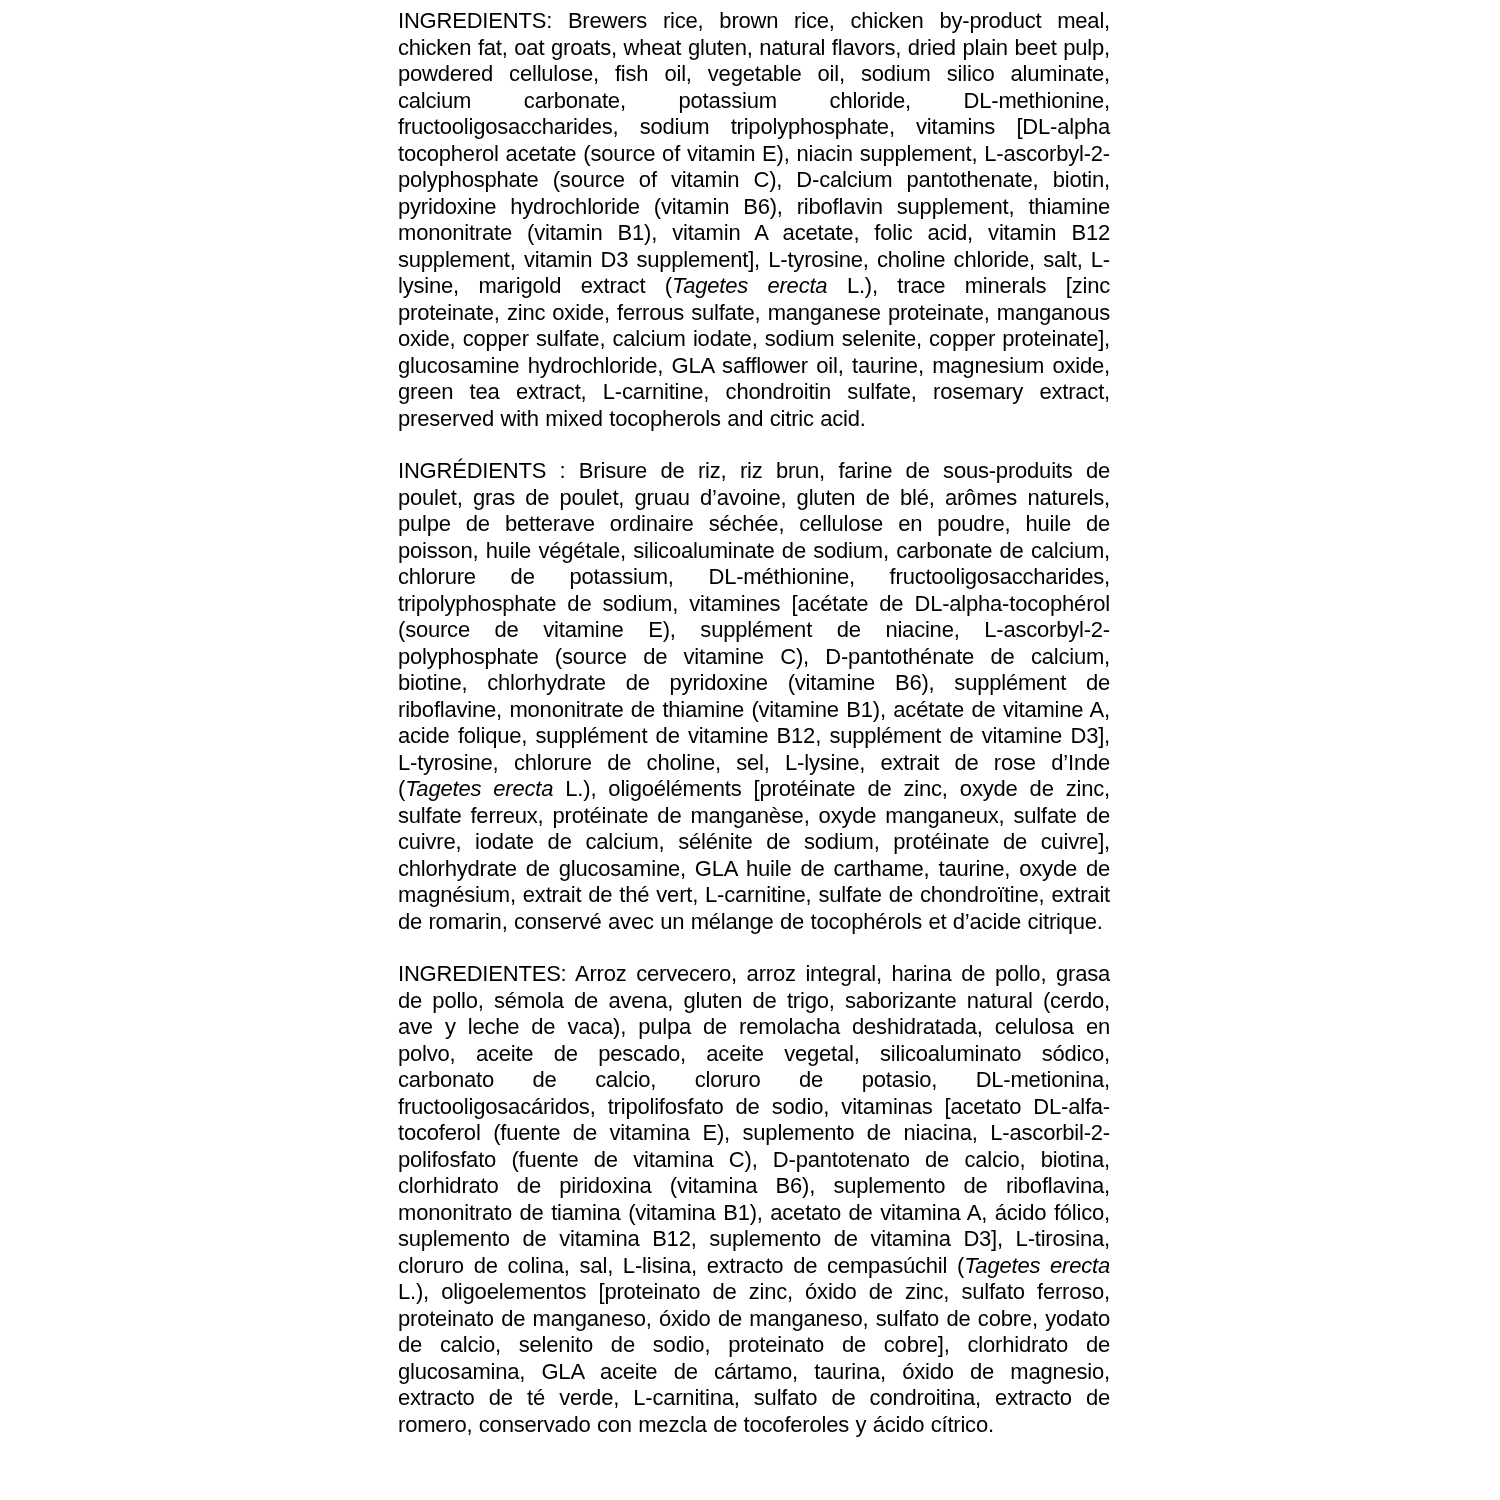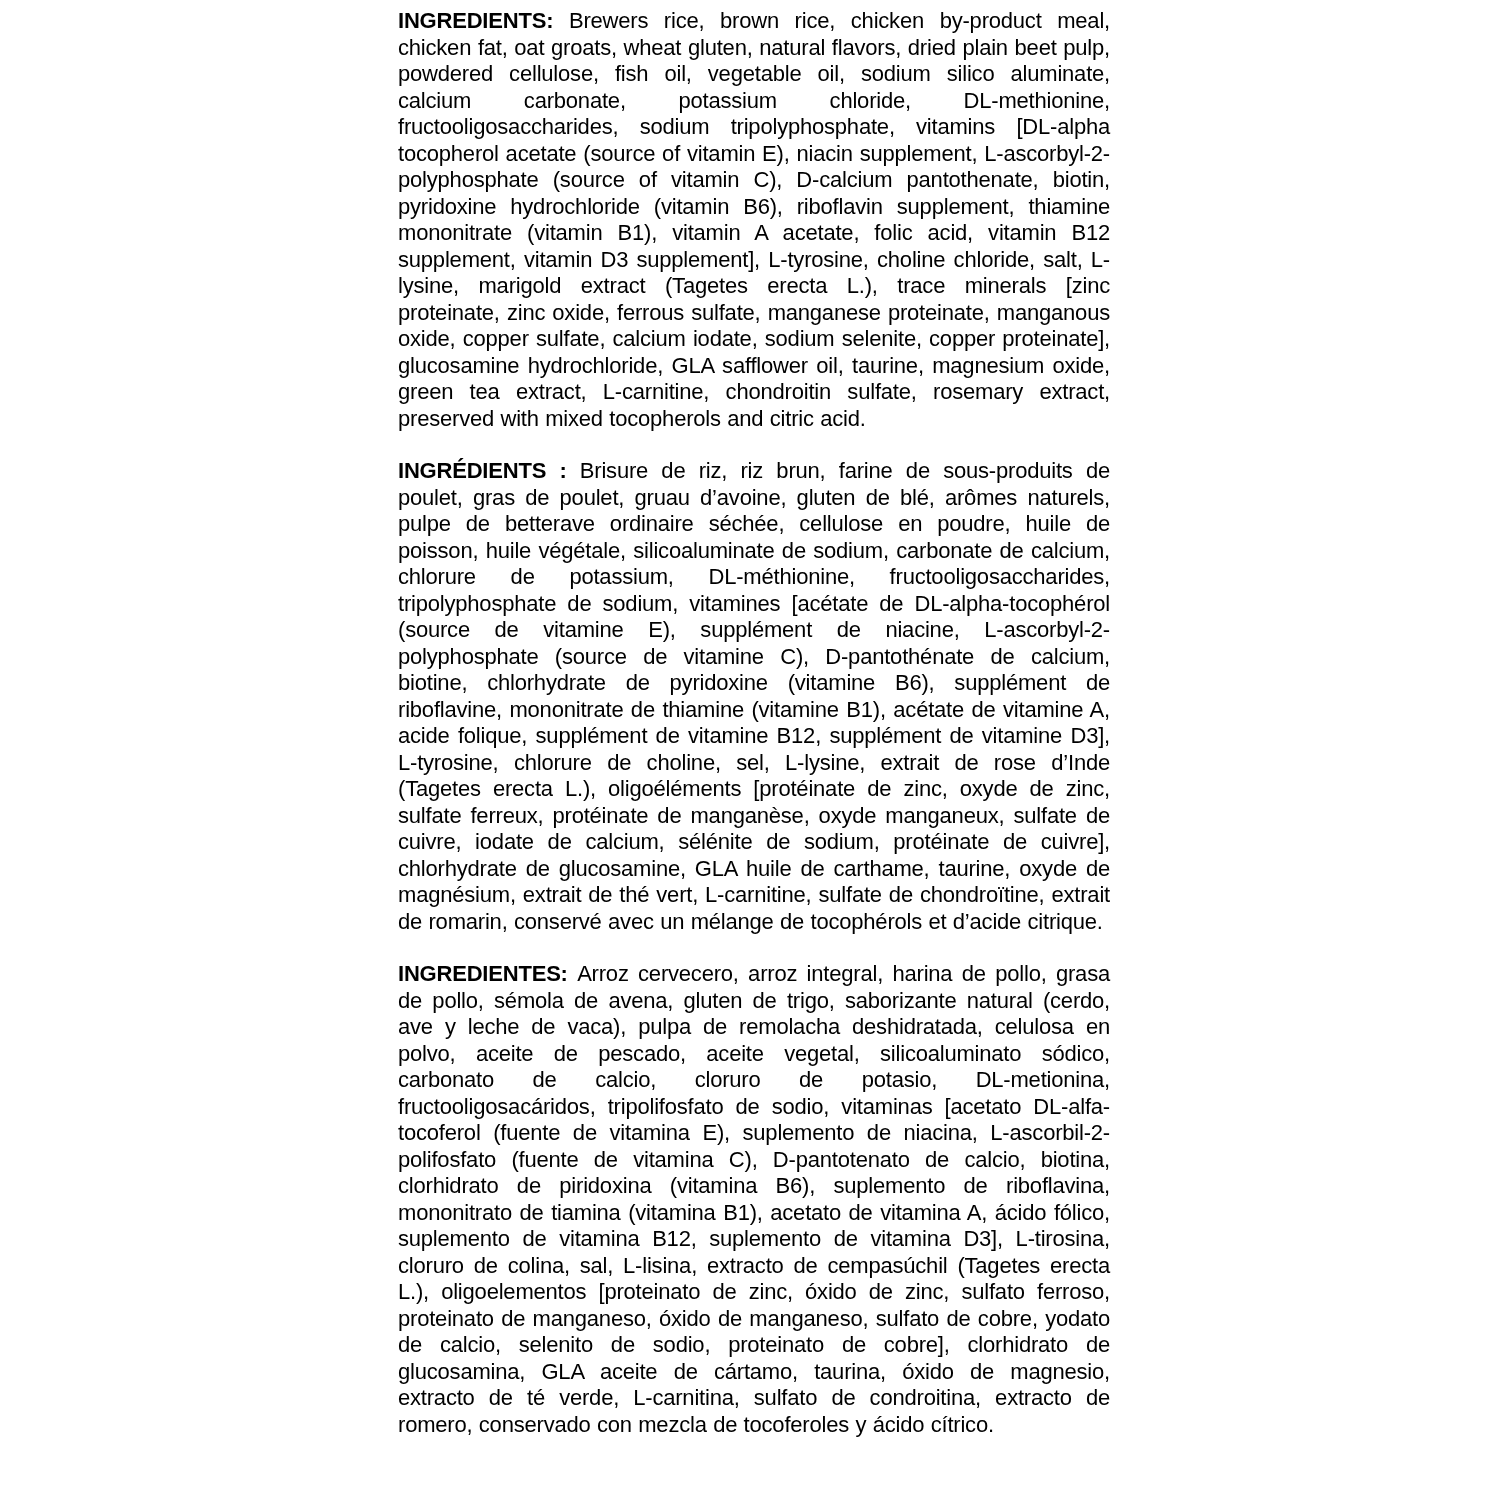--- a/index.html
+++ b/index.html
@@ -24,22 +24,22 @@
     font-size: 22px;
     line-height: 26.5px;
     text-align: justify;
     letter-spacing: -0.2px;
     margin: 0 0 26px 0;
     word-spacing: 0.5px;
   }
   .ingredients-paragraph:last-child {
     margin-bottom: 0;
   }
-  .seg-bold { font-weight: 700; }
-  .seg-italic { }
+  .seg-bold { font-weight: 400; }
+  .seg-italic { font-style: italic; }
 </style>
 </head>
 <body>
 
 <div class="label-sheet">
   <p class="ingredients-paragraph"><span class="seg-bold">INGREDIENTS: </span><span>Brewers rice, brown rice, chicken by-product meal, chicken fat, oat groats, wheat gluten, natural flavors, dried plain beet pulp, powdered cellulose, fish oil, vegetable oil, sodium silico aluminate, calcium carbonate, potassium chloride, DL-methionine, fructooligosaccharides, sodium tripolyphosphate, vitamins [DL-alpha tocopherol acetate (source of vitamin E), niacin supplement, L-ascorbyl-2-polyphosphate (source of vitamin C), D-calcium pantothenate, biotin, pyridoxine hydrochloride (vitamin B6), riboflavin supplement, thiamine mononitrate (vitamin B1), vitamin A acetate, folic acid, vitamin B12 supplement, vitamin D3 supplement], L-tyrosine, choline chloride, salt, L-lysine, marigold extract (</span><span class="seg-italic">Tagetes erecta</span><span> L.), trace minerals [zinc proteinate, zinc oxide, ferrous sulfate, manganese proteinate, manganous oxide, copper sulfate, calcium iodate, sodium selenite, copper proteinate], glucosamine hydrochloride, GLA safflower oil, taurine, magnesium oxide, green tea extract, L-carnitine, chondroitin sulfate, rosemary extract, preserved with mixed tocopherols and citric acid.</span></p>
 
   <p class="ingredients-paragraph"><span class="seg-bold">INGRÉDIENTS : </span><span>Brisure de riz, riz brun, farine de sous-produits de poulet, gras de poulet, gruau d’avoine, gluten de blé, arômes naturels, pulpe de betterave ordinaire séchée, cellulose en poudre, huile de poisson, huile végétale, silicoaluminate de sodium, carbonate de calcium, chlorure de potassium, DL-méthionine, fructooligosaccharides, tripolyphosphate de sodium, vitamines [acétate de DL-alpha-tocophérol (source de vitamine E), supplément de niacine, L-ascorbyl-2-polyphosphate (source de vitamine C), D-pantothénate de calcium, biotine, chlorhydrate de pyridoxine (vitamine B6), supplément de riboflavine, mononitrate de thiamine (vitamine B1), acétate de vitamine A, acide folique, supplément de vitamine B12, supplément de vitamine D3], L-tyrosine, chlorure de choline, sel, L-lysine, extrait de rose d’Inde (</span><span class="seg-italic">Tagetes erecta</span><span> L.), oligoéléments [protéinate de zinc, oxyde de zinc, sulfate ferreux, protéinate de manganèse, oxyde manganeux, sulfate de cuivre, iodate de calcium, sélénite de sodium, protéinate de cuivre], chlorhydrate de glucosamine, GLA huile de carthame, taurine, oxyde de magnésium, extrait de thé vert, L-carnitine, sulfate de chondroïtine, extrait de romarin, conservé avec un mélange de tocophérols et d’acide citrique.</span></p>
 
   <p class="ingredients-paragraph"><span class="seg-bold">INGREDIENTES: </span><span>Arroz cervecero, arroz integral, harina de pollo, grasa de pollo, sémola de avena, gluten de trigo, saborizante natural (cerdo, ave y leche de vaca), pulpa de remolacha deshidratada, celulosa en polvo, aceite de pescado, aceite vegetal, silicoaluminato sódico, carbonato de calcio, cloruro de potasio, DL-metionina, fructooligosacáridos, tripolifosfato de sodio, vitaminas [acetato DL-alfa-tocoferol (fuente de vitamina E), suplemento de niacina, L-ascorbil-2-polifosfato (fuente de vitamina C), D-pantotenato de calcio, biotina, clorhidrato de piridoxina (vitamina B6), suplemento de riboflavina, mononitrato de tiamina (vitamina B1), acetato de vitamina A, ácido fólico, suplemento de vitamina B12, suplemento de vitamina D3], L-tirosina, cloruro de colina, sal, L-lisina, extracto de cempasúchil (</span><span class="seg-italic">Tagetes erecta</span><span> L.), oligoelementos [proteinato de zinc, óxido de zinc, sulfato ferroso, proteinato de manganeso, óxido de manganeso, sulfato de cobre, yodato de calcio, selenito de sodio, proteinato de cobre], clorhidrato de glucosamina, GLA aceite de cártamo, taurina, óxido de magnesio, extracto de té verde, L-carnitina, sulfato de condroitina, extracto de romero, conservado con mezcla de tocoferoles y ácido cítrico.</span></p>

